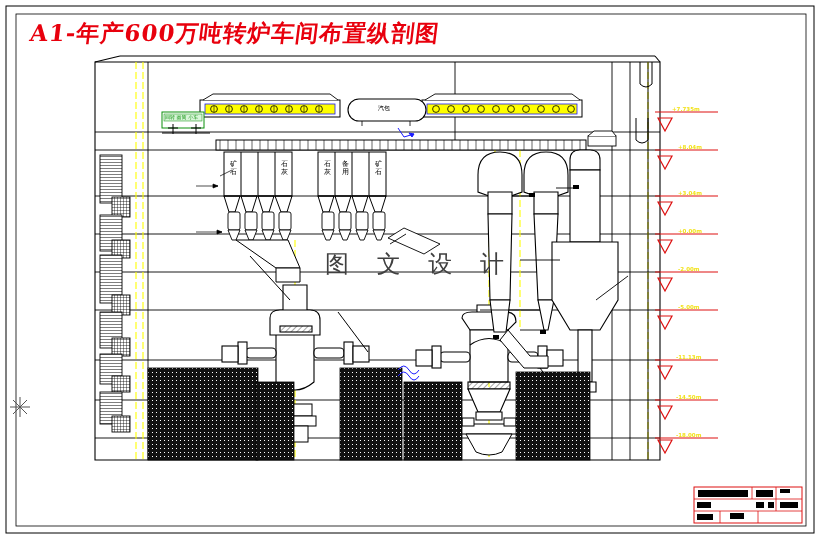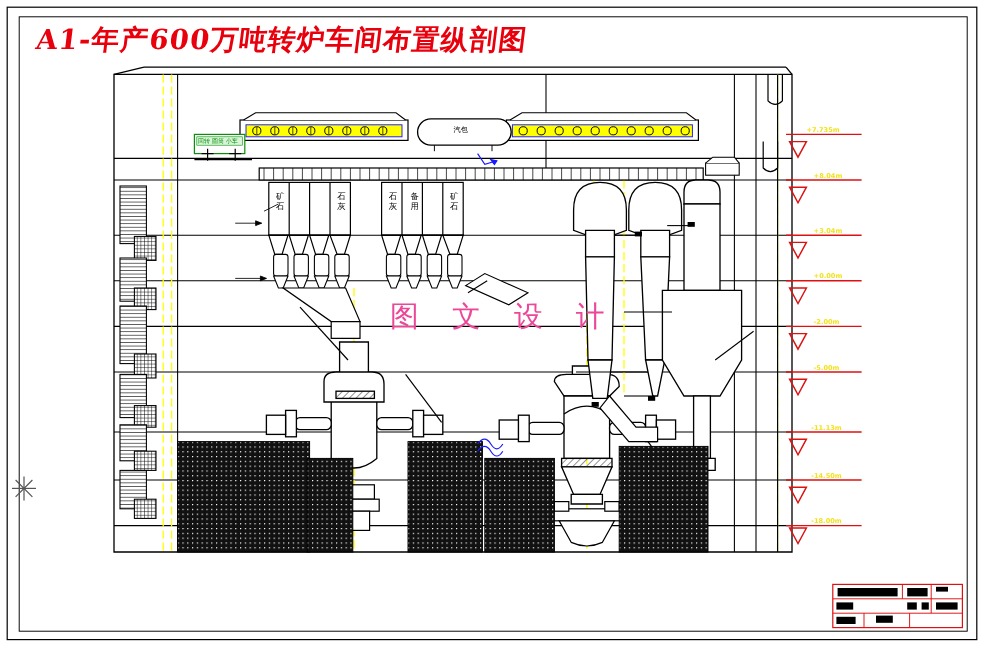--- a/index.html
+++ b/index.html
@@ -3,21 +3,21 @@
 <meta charset="utf-8">
 <style>
   html,body{margin:0;padding:0;background:#ffffff;}
   body{width:820px;height:539px;overflow:hidden;
        font-family:"Liberation Sans","DejaVu Sans",sans-serif;}
   #stage{position:relative;width:820px;height:539px;background:#fff;}
   #stage svg{position:absolute;left:0;top:0;}
   .ttl{position:absolute;left:30px;top:18px;font-size:23px;font-weight:bold;
        color:#e8000d;letter-spacing:1px;font-family:"DejaVu Serif",serif;
        white-space:nowrap;transform:skewX(-7deg);}
-  .wmk{position:absolute;left:325px;top:248px;font-size:24px;color:#ec4899;
+  .wmk{position:absolute;left:325px;top:248px;font-size:24px;color:#404040;
        letter-spacing:10px;font-family:"DejaVu Serif",serif;white-space:nowrap;}
   .vlab{position:absolute;width:11px;font-size:7px;line-height:8px;color:#000;
         text-align:center;font-family:Liberation Serif, serif;}
   .glab{position:absolute;font-size:5px;color:#0a8f0a;white-space:nowrap;
         font-family:"DejaVu Sans",sans-serif;letter-spacing:0px;}
   .elev{position:absolute;font-size:5.5px;color:#f2e21a;white-space:nowrap;
         font-family:"DejaVu Sans",sans-serif;font-weight:bold;}
   .drum{position:absolute;font-size:6px;color:#000;white-space:nowrap;}
 </style>
 </head>

